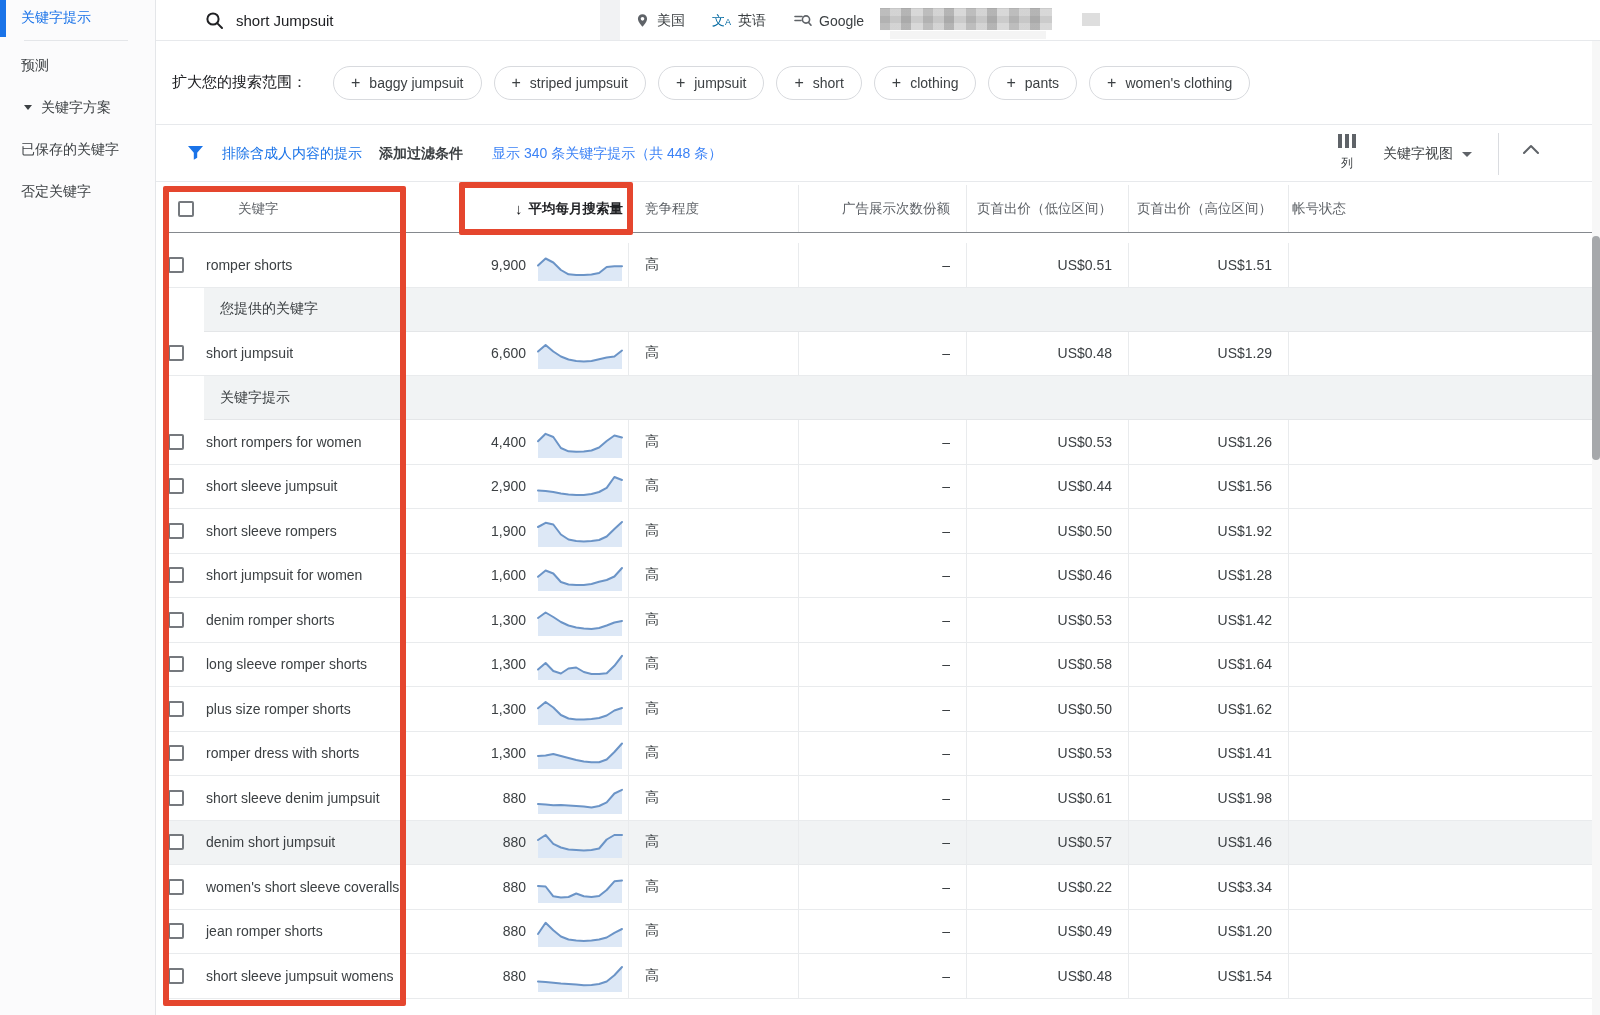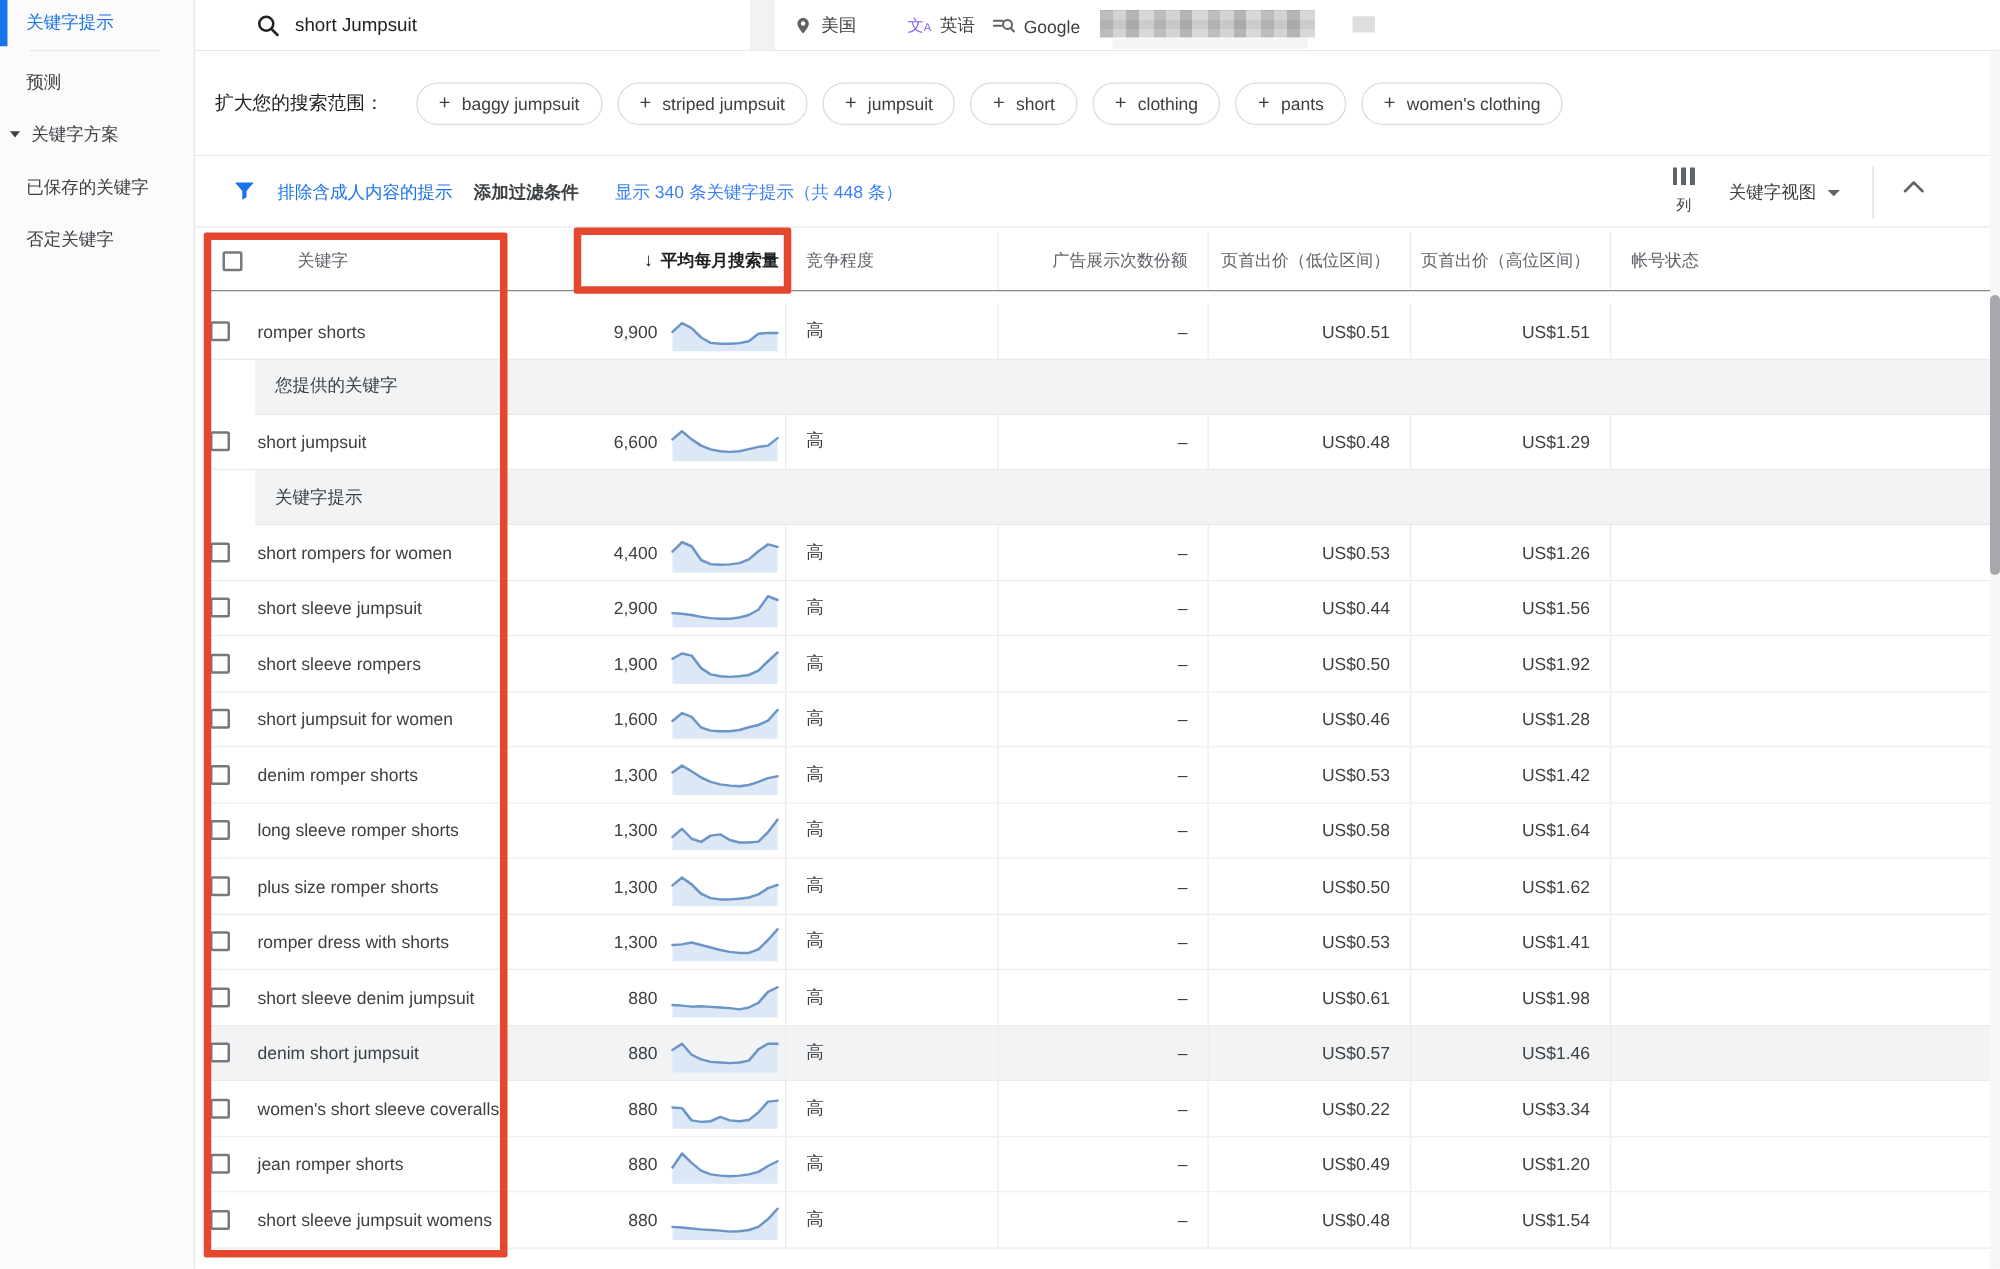--- a/index.html
+++ b/index.html
@@ -18,21 +18,21 @@
 
   
   #topbar { position:absolute; left:156px; top:0; right:0; height:41px; background:#fff;
     border-bottom:1px solid #e7e9ec; z-index:2; }
   #search-box { position:absolute; left:16px; top:0; width:448px; height:41px; display:flex; align-items:center; }
   #search-endcap { position:absolute; left:444px; top:0; width:20px; height:40px; background:#f1f2f3; }
   #search-text { font-size:15px; color:#202124; margin-left:12px; }
   .setting { position:absolute; top:0; height:41px; display:flex; align-items:center; gap:7px;
     font-size:14px; color:#3c4043; cursor:pointer; }
   #set-location { left:479px; } #set-language { left:556px; } #set-network { left:638px; }
-  .tr-icon { font-size:13px; color:#8b5cf6;margin-left:14px; } .tr-icon small { font-size:9px; }
+  .tr-icon { font-size:13px; color:#0369a1; } .tr-icon small { font-size:9px; }
   #redacted-big { position:absolute; left:724px; top:8px; width:172px; height:22px; background:#e8e8e8;
     background-image:
       repeating-linear-gradient(90deg, rgba(0,0,0,.14) 0 10px, rgba(0,0,0,.04) 10px 21px, rgba(0,0,0,.18) 21px 31px, rgba(0,0,0,.02) 31px 43px),
       repeating-linear-gradient(0deg, rgba(0,0,0,.05) 0 7px, rgba(0,0,0,.11) 7px 14px); }
   #redacted-small { position:absolute; left:926px; top:13px; width:18px; height:13px; background:#dedede; }
   #redacted-faint { position:absolute; left:734px; top:31px; width:156px; height:8px; background:#f4f4f4; }
 
   
   #broaden { position:absolute; left:156px; top:41px; right:0; height:84px; background:#fff;
     border-bottom:1px solid #e7e9ec; display:flex; align-items:center; z-index:2; }
@@ -62,21 +62,21 @@
   
   #table { position:absolute; left:164px; top:185px; width:1428px; z-index:1; }
   .grid { display:grid; grid-template-columns:296px 168px 170px 168px 162px 160px 1fr; }
   #thead { height:48px; border-bottom:1px solid #85898e; }
   .hcell { display:flex; align-items:center; font-size:13.5px; color:#5f6368; cursor:pointer; }
   .h-kw { padding-left:14px; gap:22px; }
   .h-vol { justify-content:flex-end; gap:6px; padding-right:5px; color:#202124; font-weight:bold; }
   .h-vol .sort { font-size:15px; font-weight:normal; color:#202124; }
   .h-comp { padding-left:16px; border-left:1px solid #e8eaec; }
   .h-share,.h-low,.h-high { justify-content:flex-end; padding-right:16px; border-left:1px solid #e8eaec; }
-  .h-status { padding-left:16px; border-left:1px solid #e8eaec; }
+  .h-status { padding-left:3px; border-left:1px solid #e8eaec; }
   #t-spacer { height:10px; }
   .t-row { height:44.5px; border-bottom:1px solid #e9ebed; background:#fff; cursor:pointer; }
   .t-row.hl { background:#f1f3f4; }
   .cell { display:flex; align-items:center; font-size:14px; color:#3c4043; overflow:hidden; }
   .c-kw { padding-left:4px; }
   .cb { flex:0 0 16px; width:16px; height:16px; border:2px solid #75797e; border-radius:2px; background:#fff; margin-right:22px; cursor:pointer; }
   .c-vol { justify-content:flex-end; gap:10px; padding-right:2px; }
   .c-comp { padding-left:16px; border-left:1px solid #e9ebed; }
   .c-share,.c-low,.c-high { justify-content:flex-end; padding-right:16px; border-left:1px solid #e9ebed; }
   .c-status { border-left:1px solid #e9ebed; }
@@ -93,21 +93,21 @@
   #scroll-thumb { position:absolute; right:0; top:236px; width:8px; height:224px; background:#a6a8ab; border-radius:4px; z-index:8; cursor:pointer; }
 </style>
 </head>
 <body>
 
 <div id="sidebar">
   <div id="sel-bar"></div>
   <div class="sb-item sel" style="top:9px;">关键字提示</div>
   <div id="sb-divider"></div>
   <div class="sb-item" style="top:57px;">预测</div>
-  <div class="sb-item" style="top:99px; left:8px;">
+  <div class="sb-item" style="top:99px; left:24px;">
     <span class="expander"></span><span>关键字方案</span>
   </div>
   <div class="sb-item" style="top:141px;">已保存的关键字</div>
   <div class="sb-item" style="top:183px;">否定关键字</div>
 </div>
 
 <div id="topbar">
   <div id="search-box">
     <span style="margin-left:33px; display:flex;">
       <svg width="19" height="19" viewBox="0 0 19 19">

